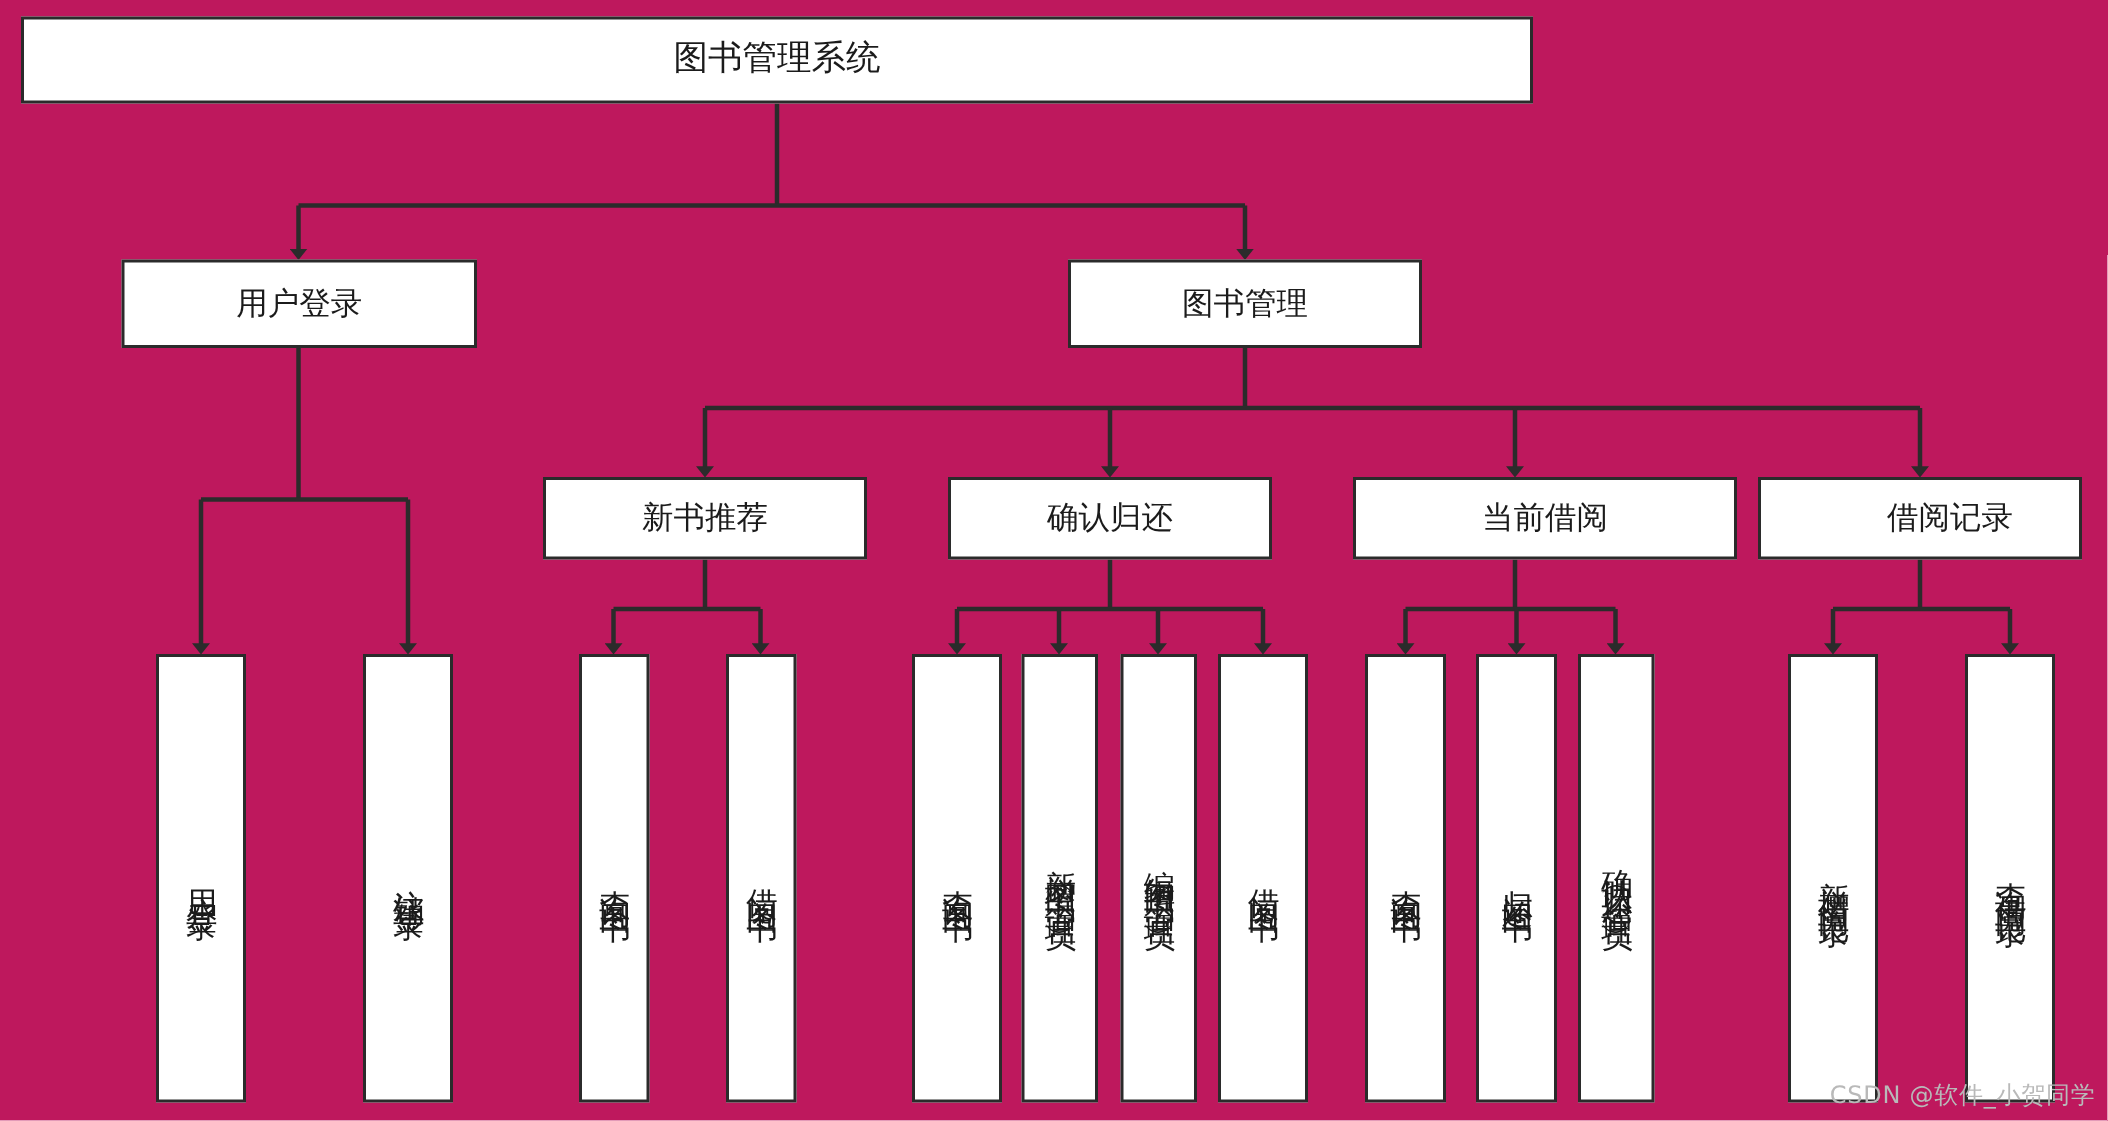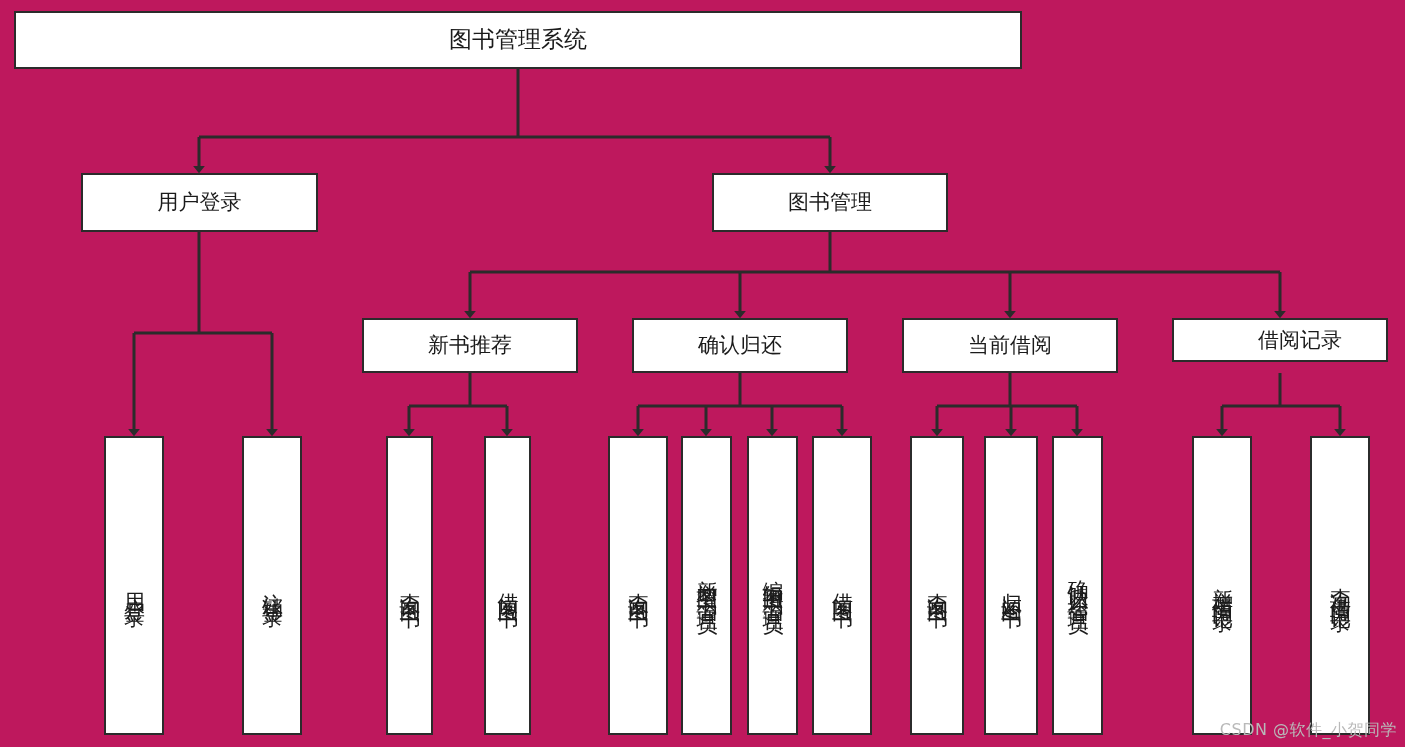--- a/index.html
+++ b/index.html
@@ -142,24 +142,24 @@
   <div class="node branch" style="left:712px; top:173px; width:236px; height:59px;">
     <span class="node-label">图书管理</span>
   </div>
 
   <div class="node branch" style="left:362px; top:318px; width:216px; height:55px;">
     <span class="node-label">新书推荐</span>
   </div>
   <div class="node branch" style="left:632px; top:318px; width:216px; height:55px;">
     <span class="node-label">确认归还</span>
   </div>
-  <div class="node branch" style="left:902px; top:318px; width:216px; height:55px;">
+  <div class="node branch" style="left:902px; top:318px; width:256px; height:55px;">
     <span class="node-label">当前借阅</span>
   </div>
-  <div class="node branch" style="left:1172px; top:318px; width:216px; height:44px;padding-left:40px;">
+  <div class="node branch" style="left:1172px; top:318px; width:216px; height:55px;padding-left:40px;">
     <span class="node-label">借阅记录</span>
   </div>
 
   <div class="node leaf" style="left:104px; top:436px; width:60px; height:299px;">
     <span class="node-label">用户登录</span>
   </div>
   <div class="node leaf" style="left:242px; top:436px; width:60px; height:299px;">
     <span class="node-label">注销登录</span>
   </div>
 

